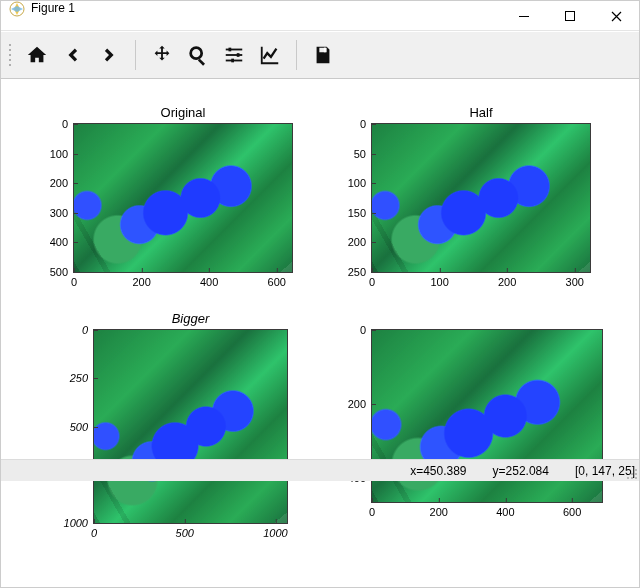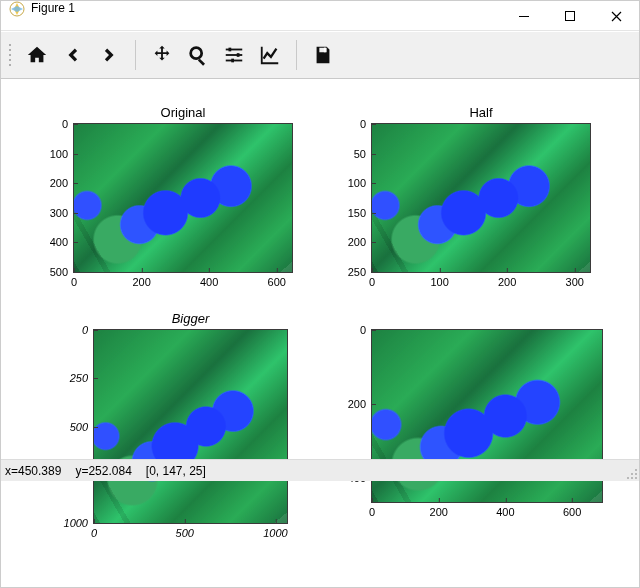--- a/index.html
+++ b/index.html
@@ -108,22 +108,23 @@
     content: ""; position: absolute; inset: 0;
     background:
       linear-gradient(60deg, rgba(0,0,0,.15) 0 2%, transparent 2% 10%, rgba(0,0,0,.1) 10% 12%, transparent 12% 100%),
       linear-gradient(-40deg, rgba(255,255,255,.1) 0 3%, transparent 3% 100%);
   }
   
   .statusbar {
     height: 22px; background: #ececec;
     border-top: 1px solid #dcdcdc;
     display: flex; align-items: center;
-    font-size: 12px; padding: 0 4px; gap: 14px;
+    font-size: 12px; padding: 0 4px; gap: 26px;
     position: relative;
+    justify-content: flex-end;
   }
   .statusbar .grip {
     position: absolute; right: 2px; bottom: 2px;
     width: 14px; height: 14px;
   }
   .grip i {
     position: absolute; width: 2px; height: 2px; background: #b9b9b9;
   }
 </style>
 </head>

